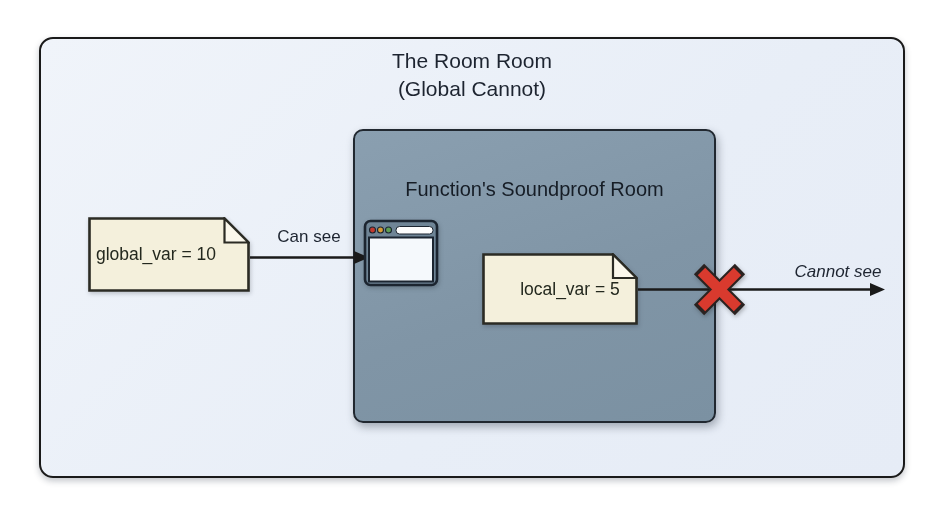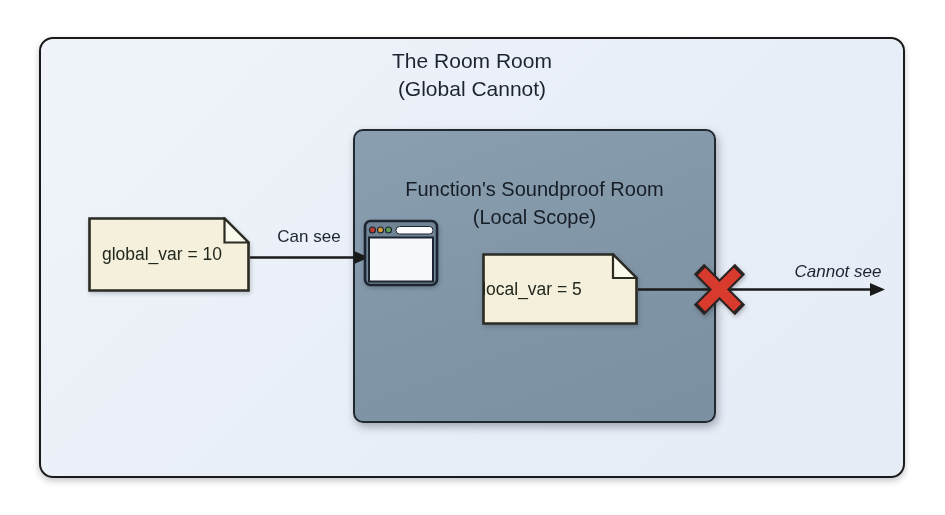--- a/index.html
+++ b/index.html
@@ -25,22 +25,22 @@
   .inner-title { left: 353px; top: 139px; width: 363px; font-size: 20px; line-height: 28px; color: #161d26; margin-top: 36px; }
 
   .note-svg { position: absolute; filter: drop-shadow(1px 2px 2px rgba(20,25,35,0.22)); }
   #global-note-svg { left: 88px; top: 217px; }
   #local-note-svg  { left: 482px; top: 253px; }
 
   .note-label {
     position: absolute; display: flex; align-items: center; justify-content: center;
     font-size: 17.5px; color: #23281e;
   }
-  #global-note-label { left: 88px;  top: 219px; width: 136px; height: 71px; padding-left: 6px; }
-  #local-note-label  { left: 454px; top: 255px; width: 156px; height: 68px; }
+  #global-note-label { left: 88px;  top: 219px; width: 136px; height: 71px; }
+  #local-note-label  { left: 492px; top: 255px; width: 156px; height: 68px; }
 
   .arrow-svg { position: absolute; }
   #can-see-arrow    { left: 250px; top: 249px; }
   #cannot-see-arrow { left: 638px; top: 281px; }
 
   .arrow-label { position: absolute; font-size: 17px; color: #1d2430; text-align: center; }
   #can-see-label    { left: 250px; top: 227px; width: 118px; }
   #cannot-see-label { left: 766px; top: 262px; width: 144px; font-style: italic; }
 
   #browser-icon-svg { position: absolute; left: 363px; top: 219px; filter: drop-shadow(1px 2px 2px rgba(15,22,30,0.25)); }
@@ -53,21 +53,20 @@
 
   <div class="outer-room"></div>
   <div class="title outer-title">
     <div>The Room Room</div>
     <div>(Global Cannot)</div>
   </div>
 
   <div class="inner-room"></div>
   <div class="title inner-title">
     <div>Function's Soundproof Room</div>
-    <div>(Local Scope)</div>
   </div>
 
   <svg id="global-note-svg" class="note-svg" width="162" height="75" viewBox="0 0 162 75">
     <path d="M1.5,1.5 H136.5 L160.5,25.5 V73.5 H1.5 Z" fill="#f4f0dc" stroke="#2b2b24" stroke-width="2.6" stroke-linejoin="miter"></path>
     <path d="M136.5,1.5 V25.5 H160.5 Z" fill="#fbf8ec" stroke="#2b2b24" stroke-width="2.2" stroke-linejoin="miter"></path>
   </svg>
   <div id="global-note-label" class="note-label">global_var = 10</div>
 
   <svg id="can-see-arrow" class="arrow-svg" width="120" height="17" viewBox="0 0 120 17">
     <line x1="0" y1="8.5" x2="105" y2="8.5" stroke="#1a1a1a" stroke-width="2.6"></line>

